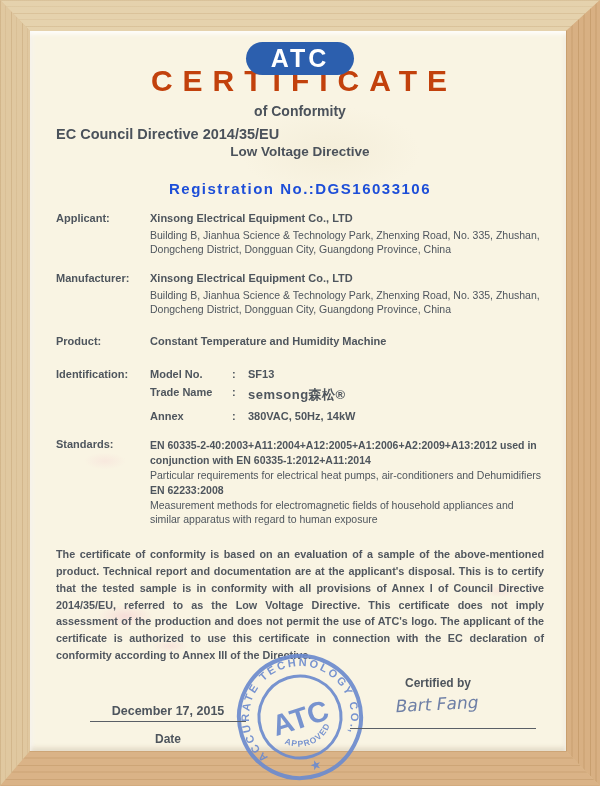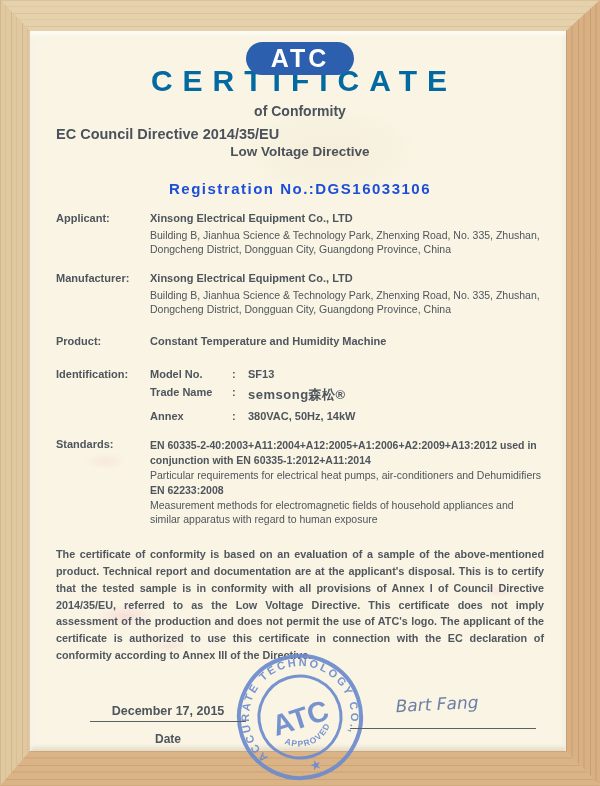--- a/index.html
+++ b/index.html
@@ -64,21 +64,21 @@
   
   .logo-pill {
     display:block; margin:0 auto; width:108px; height:33px;
     background:#2c5fae; border-radius:18px;
     color:#ffffff; font-weight:bold; font-size:25px; letter-spacing:3px;
     text-align:center; line-height:33px;
     position:relative; z-index:2;
   }
   .cert-title {
     text-align:center; font-size:30px; font-weight:bold;
-    letter-spacing:10px; color:#0369a1;
+    letter-spacing:10px; color:#c2410c;
     margin-top:-11px; position:relative; z-index:1; padding-left:8px;
   }
   .subtitle   { text-align:center; font-weight:bold; font-size:14px; color:#4b525b; margin-top:5px; }
   .directive1 { text-align:left; font-weight:bold; font-size:14.5px; color:#4b525b; margin-top:7px; }
   .directive2 { text-align:center; font-weight:bold; font-size:13.5px; color:#4b525b; margin-top:2px; }
   .registration { text-align:center; font-weight:bold; font-size:15px; letter-spacing:1.5px; color:#1d4ed8; margin-top:21px; }
 
   
   .row { display:grid; grid-template-columns:76px 1fr; column-gap:18px; margin-top:15px; font-size:11px; }
   .row .label { font-weight:bold; }
@@ -201,20 +201,21 @@
         <text font-size="11" font-weight="bold" fill="#6d8bce" letter-spacing="1.5">
           <textPath href="#ringArc" startOffset="2" textLength="250">ACCURATE TECHNOLOGY CO.,LTD</textPath>
         </text>
         <text x="65" y="76" text-anchor="middle" font-size="29" font-weight="bold" fill="#6d8bce">ATC</text>
         <text font-size="8.5" font-weight="bold" fill="#6d8bce" letter-spacing="1">
           <textPath href="#apprArc" startOffset="3">APPROVED</textPath>
         </text>
         <text x="65" y="120" text-anchor="middle" font-size="13" fill="#6d8bce">★</text>
       </svg>
 
+      <div class="certified-by">Certified by</div>
       <div class="signature">Bart Fang</div>
       <div class="sign-line"></div>
 
       <div class="date-value">December 17, 2015</div>
       <div class="date-label">Date</div>
     </div>
 
   </div>
 </div>
 

